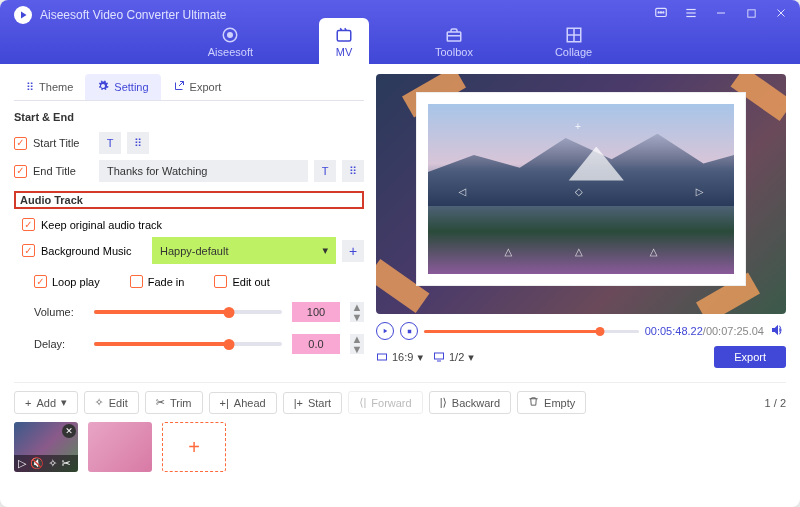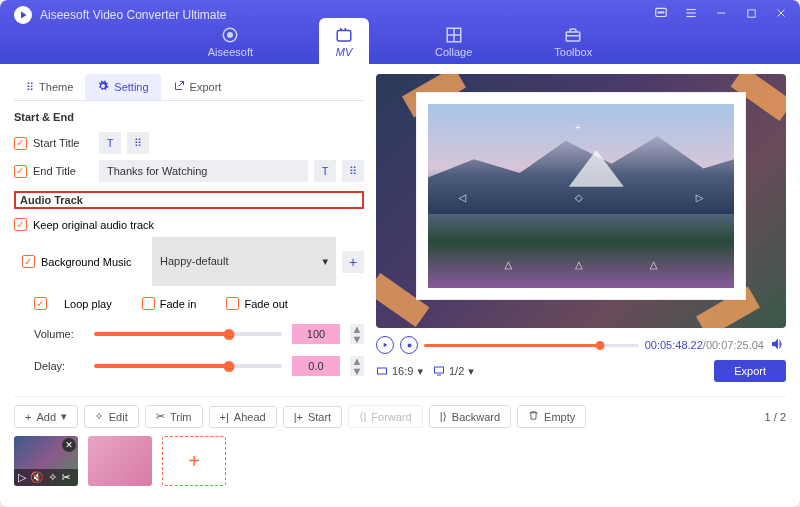--- a/index.html
+++ b/index.html
@@ -7,38 +7,38 @@
 .window{width:800px;height:507px;background:#fff;border-radius:8px;overflow:hidden;display:flex;flex-direction:column;box-shadow:0 2px 8px rgba(0,0,0,0.1);}
 .titlebar{height:64px;background:linear-gradient(180deg,#5a5de8 0%,#4147d6 100%);color:#fff;position:relative;}
 .title-row{display:flex;align-items:center;padding:6px 14px;}
 .logo{width:18px;height:18px;background:#fff;border-radius:50%;display:inline-flex;align-items:center;justify-content:center;margin-right:8px;}
 .logo svg{width:12px;height:12px;}
 .app-title{font-size:12px;color:#dfe1ff;}
 .win-controls{position:absolute;top:6px;right:12px;display:flex;gap:16px;align-items:center;}
 .win-controls span{width:14px;height:14px;display:inline-flex;align-items:center;justify-content:center;color:#dfe1ff;cursor:pointer;}
 .main-tabs{display:flex;gap:50px;justify-content:center;position:absolute;bottom:0;left:0;right:0;}
 .main-tab{display:flex;flex-direction:column;align-items:center;padding:8px 16px 6px;color:#cfd1ff;cursor:pointer;border-radius:6px 6px 0 0;gap:2px;}
-.main-tab.active{background:#fff;color:#4147d6;font-style:italic;}
+.main-tab.active{background:#fff;color:#4147d6;}
 .main-tab .ticon{width:18px;height:18px;display:flex;align-items:center;justify-content:center;}
 .content{flex:1;display:flex;flex-direction:column;padding:10px 14px 10px 14px;}
 .content-row{display:flex;gap:12px;}
 .left-panel{width:350px;display:flex;flex-direction:column;}
 .sub-tabs{display:flex;border-bottom:1px solid #e2e2ec;margin-bottom:6px;}
 .sub-tab{display:flex;align-items:center;gap:5px;padding:6px 12px;color:#555;cursor:pointer;}
 .sub-tab.active{background:#eceeff;color:#4147d6;border-radius:4px 4px 0 0;}
 .section-title{font-weight:bold;color:#333;margin:4px 0 6px 0;}
 .audio-track-hl{border:2px solid #d43a2a;padding:1px 4px;display:inline-block;color:#333;font-weight:bold;margin:6px 0 6px 0;}
 .field-row{display:flex;align-items:center;gap:6px;margin:3px 0;}
 .cb{width:13px;height:13px;border:1.5px solid #ff6a3d;border-radius:2px;display:inline-flex;align-items:center;justify-content:center;flex-shrink:0;}
 .cb.checked::after{content:"✓";color:#ff6a3d;font-size:10px;line-height:1;}
 .cb.unchecked{border-color:#ff6a3d;}
 .lbl{width:60px;color:#333;}
 .txt-input{flex:1;background:#eceef2;border:none;padding:5px 8px;color:#333;min-width:0;}
 .icon-btn{width:22px;height:22px;background:#eceef2;display:inline-flex;align-items:center;justify-content:center;color:#4147d6;cursor:pointer;flex-shrink:0;}
-.dropdown{flex:1;background:#e5e5e5;padding:18px 8px;display:flex;justify-content:space-between;align-items:flex-start;color:#333;cursor:pointer;}
+.dropdown{flex:1;background:#bef264;padding:7px 8px;display:flex;justify-content:space-between;align-items:center;color:#333;cursor:pointer;}
 .sub-options{display:flex;gap:30px;margin:8px 0 8px 20px;}
 .slider-row{display:flex;align-items:center;gap:10px;margin:6px 0 6px 20px;}
 .slider-lbl{width:50px;color:#333;}
 .slider{flex:1;height:4px;background:#e2e2ec;position:relative;border-radius:2px;}
 .slider-fill{position:absolute;height:100%;background:#ff6a3d;border-radius:2px;}
 .slider-thumb{position:absolute;width:11px;height:11px;background:#ff6a3d;border-radius:50%;top:-3.5px;transform:translateX(-50%);}
 .num-box{width:48px;background:#f9a8d4;padding:4px 6px;text-align:center;color:#333;}
 .stepper{width:14px;display:flex;flex-direction:column;color:#888;font-size:7px;}
 .stepper span{height:10px;display:flex;align-items:center;justify-content:center;background:#eceef2;cursor:pointer;}
 .right-panel{flex:1;display:flex;flex-direction:column;}
@@ -138,36 +138,36 @@
             <svg width="18" height="18" viewBox="0 0 24 24" fill="none" stroke="currentColor" stroke-width="2">
               <rect x="3" y="6" width="18" height="14" rx="2"></rect>
               <path d="M7 3l2 3M13 3l2 3"></path>
             </svg>
           </span>
         <span>MV</span>
       </div>
       <div class="main-tab">
         <span class="ticon">
             <svg width="18" height="18" viewBox="0 0 24 24" fill="none" stroke="currentColor" stroke-width="2">
+              <rect x="3" y="8" width="18" height="12" rx="1"></rect>
+              <path d="M8 8V6a2 2 0 012-2h4a2 2 0 012 2v2"></path>
+              <line x1="3" y1="13" x2="21" y2="13"></line>
+            </svg>
+          </span>
+        <span>Toolbox</span>
+      </div>
+      <div class="main-tab">
+        <span class="ticon">
+            <svg width="18" height="18" viewBox="0 0 24 24" fill="none" stroke="currentColor" stroke-width="2">
               <rect x="3" y="3" width="18" height="18"></rect>
               <line x1="12" y1="3" x2="12" y2="21"></line>
               <line x1="3" y1="12" x2="21" y2="12"></line>
             </svg>
           </span>
         <span>Collage</span>
-      </div>
-      <div class="main-tab">
-        <span class="ticon">
-            <svg width="18" height="18" viewBox="0 0 24 24" fill="none" stroke="currentColor" stroke-width="2">
-              <rect x="3" y="8" width="18" height="12" rx="1"></rect>
-              <path d="M8 8V6a2 2 0 012-2h4a2 2 0 012 2v2"></path>
-              <line x1="3" y1="13" x2="21" y2="13"></line>
-            </svg>
-          </span>
-        <span>Toolbox</span>
       </div>
     </div>
   </div>
 
   <div class="content">
     <div class="content-row">
       <div class="left-panel">
         <div class="sub-tabs">
           <div class="sub-tab">
             <span style="color:#4147d6">⠿</span>
@@ -198,46 +198,46 @@
         <div class="field-row">
           <span class="cb checked"></span>
           <span class="lbl">End Title</span>
           <input class="txt-input" value="Thanks for Watching" style="">
           <span class="icon-btn">T</span>
           <span class="icon-btn">⠿</span>
         </div>
 
         <span class="audio-track-hl">Audio Track</span>
 
-        <div class="field-row" style="margin-left:0">
+        <div class="field-row" style="margin-left:8px">
           <span class="cb checked"></span>
           <span>Keep original audio track</span>
         </div>
         <div class="field-row" style="margin-left:8px">
           <span class="cb checked"></span>
           <span style="width:105px">Background Music</span>
           <div class="dropdown">
             <span>Happy-default</span>
             <span>▾</span>
           </div>
           <span class="icon-btn" style="color:#4147d6;font-size:14px">+</span>
         </div>
 
         <div class="sub-options">
-          <span style="display:flex;align-items:center;gap:17px">
+          <span style="display:flex;align-items:center;gap:5px">
               <span class="cb checked"></span>
               <span>Loop play</span>
             </span>
           <span style="display:flex;align-items:center;gap:5px">
               <span class="cb unchecked"></span>
               <span>Fade in</span>
             </span>
           <span style="display:flex;align-items:center;gap:5px">
               <span class="cb unchecked"></span>
-              <span>Fade out</span>
+              <span>Edit out</span>
             </span>
         </div>
 
         <div class="slider-row">
           <span class="slider-lbl">Volume:</span>
           <div class="slider">
               <div class="slider-fill" style="width:72%"></div>
               <div class="slider-thumb" style="left:72%"></div>
             </div>
           <span class="num-box">100</span>

